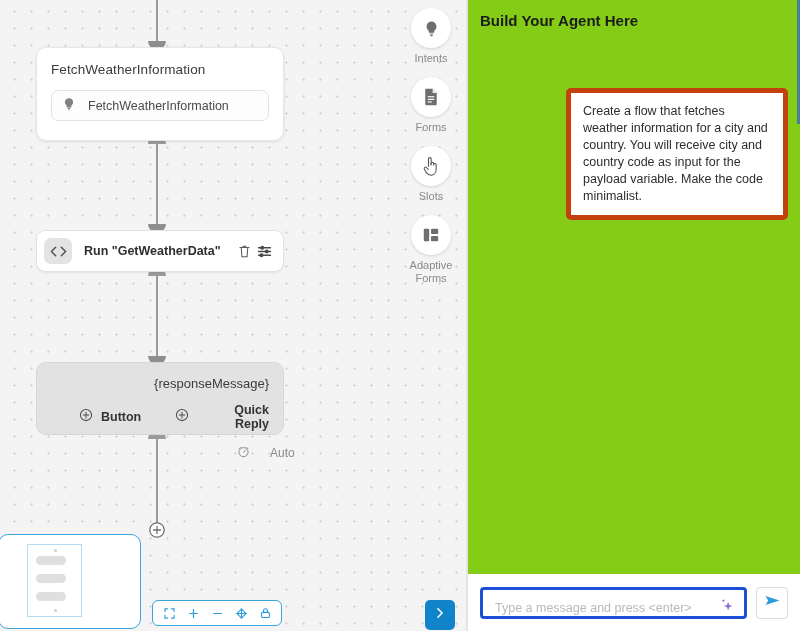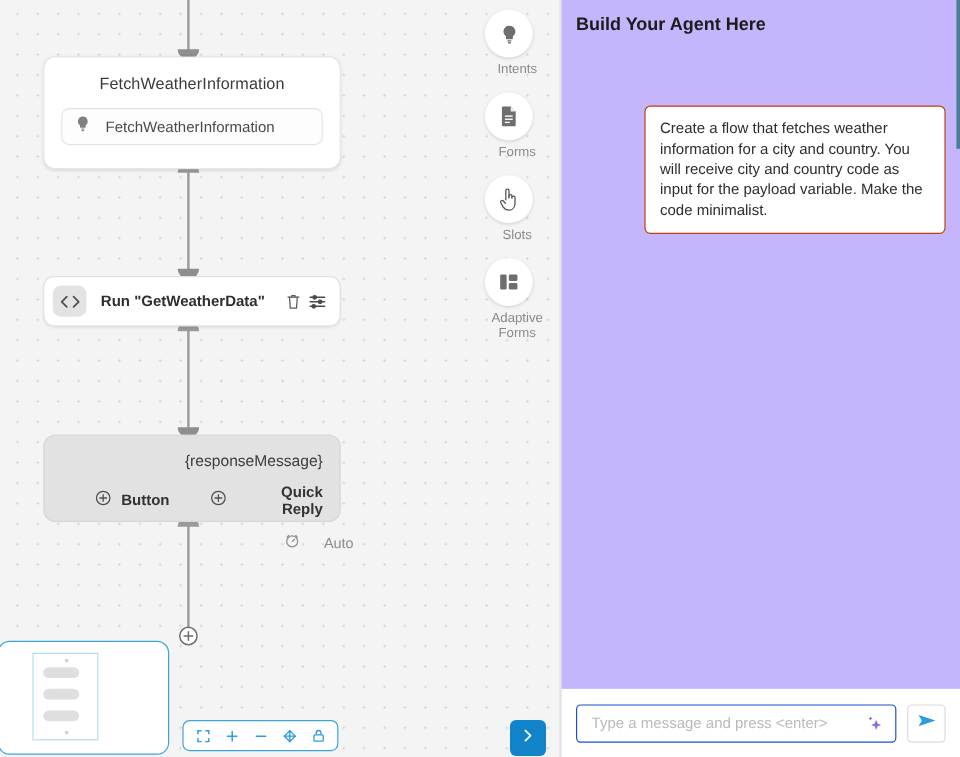--- a/index.html
+++ b/index.html
@@ -47,21 +47,20 @@
     position: absolute;
     border-radius: 10px;
   }
   .node-intent {
     left: 36px; top: 47px;
     width: 248px; height: 94px;
     background: #ffffff;
     border: 1px solid #e6e6e6;
     box-shadow: 0 1px 3px rgba(0,0,0,0.10);
     padding: 14px 14px 0 14px;
-    text-align: center;
   }
   .node-title {
     font-size: 13.5px;
     color: #3b3b3b;
     letter-spacing: 0.1px;
     margin-bottom: 13px;
   }
   .intent-pill {
     display: flex; align-items: center;
     height: 31px;
@@ -208,63 +207,63 @@
   .drag-handle span { width: 2px; height: 22px; background: #dcdcdc; display:block;}
 
   
   .palette {
     position: absolute;
     left: 404px; top: 8px;
     width: 54px;
     display: flex; flex-direction: column; align-items: center;
     gap: 12px;
   }
-  .pal-item { display: flex; flex-direction: column; width: 54px; }
+  .pal-item { display: flex; flex-direction: column; align-items: center; width: 54px; }
   .pal-circle {
     width: 40px; height: 40px; border-radius: 50%;
     background: #ffffff;
     box-shadow: 0 1px 3px rgba(0,0,0,0.14);
     display: flex; align-items: center; justify-content: center;
   }
   .pal-label {
     margin-top: 4px;
     font-size: 11px;
     color: #8a8a8a;
     text-align: center;
     line-height: 13px;
   }
 
   
   .panel {
     position: absolute;
     left: 468px; top: 0;
     width: 332px; height: 631px;
-    background: #c4b5fd;
+    background: #84cc16;
   }
   .panel-header { padding: 12px 12px 0 12px; }
   .panel-title {
     font-size: 15px; font-weight: bold; color: #1c1c1c;
     margin-bottom: 9px;
   }
   .panel-sub {
     font-size: 12.5px; color: #555;
     line-height: 17px;
   }
   .chat-area {
     position: absolute;
     left: 0; top: 74px;
     width: 332px; height: 500px;
     padding: 14px 12px 0 12px;
     overflow: hidden;
   }
   .msg-user {
     margin-left: auto;
-    width: 251px;
-    background: #ffffff;
-    border: 1px solid #c2410c;
+    width: 222px;
+    background: #ffffff;
+    border: 5px solid #c2410c;
     border-radius: 5px;
     padding: 10px 12px;
     font-size: 12.5px;
     color: #2d2d2d;
     line-height: 17px;
   }
   .msg-bot {
     margin-top: 16px;
     width: 308px;
     background: #f4f8fa;
@@ -282,23 +281,23 @@
     left: 0; bottom: 0;
     width: 332px; height: 57px;
     display: flex; align-items: center;
     padding: 0 12px;
     gap: 9px;
     background: #ffffff;
   }
   .input-wrap {
     position: relative;
     flex: 1; height: 32px;
-    border: 1px solid #1d4ed8;
+    border: 3px solid #1d4ed8;
     border-radius: 4px;
-    display: flex; align-items: center;
+    display: flex; align-items: flex-end;
     padding: 0 30px 0 10px;
   }
   .input-wrap input {
     border: none; outline: none;
     width: 100%;
     font-size: 12.5px;
     font-family: "Liberation Sans", sans-serif;
     color: #333;
     background: transparent;
   }

